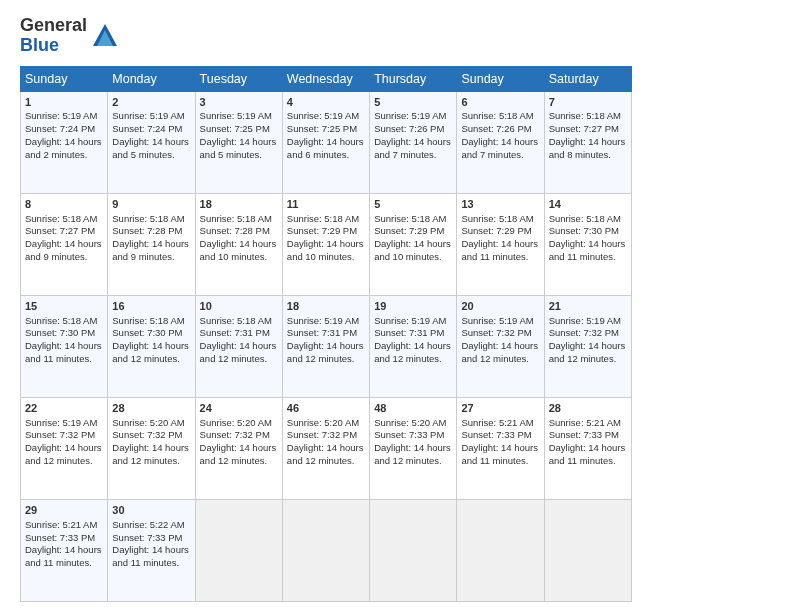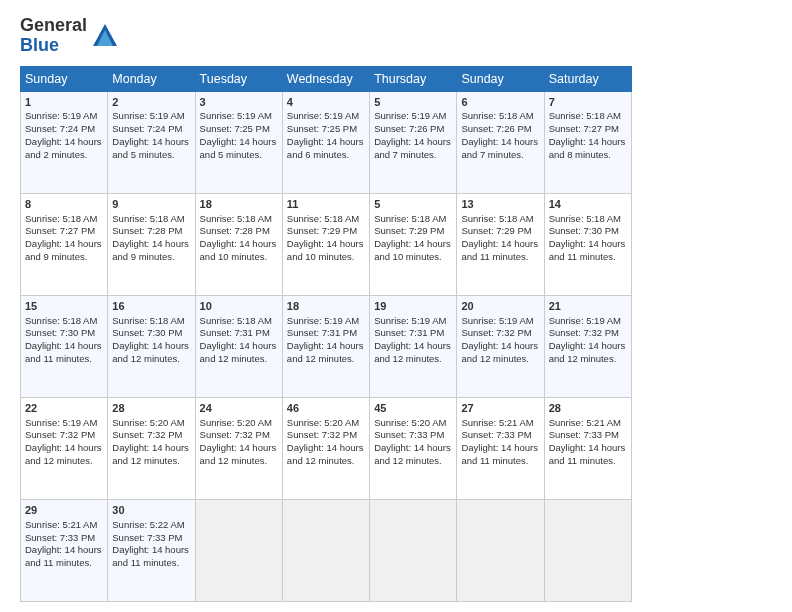--- a/index.html
+++ b/index.html
@@ -305,21 +305,21 @@
             <div>and 12 minutes.</div>
           </td>
           <td>
             <span class="day-num">46</span>
             <div>Sunrise: 5:20 AM</div>
             <div>Sunset: 7:32 PM</div>
             <div>Daylight: 14 hours</div>
             <div>and 12 minutes.</div>
           </td>
           <td>
-            <span class="day-num">45</span>
+            <span class="day-num">48</span>
             <div>Sunrise: 5:20 AM</div>
             <div>Sunset: 7:33 PM</div>
             <div>Daylight: 14 hours</div>
             <div>and 12 minutes.</div>
           </td>
           <td>
             <span class="day-num">27</span>
             <div>Sunrise: 5:21 AM</div>
             <div>Sunset: 7:33 PM</div>
             <div>Daylight: 14 hours</div>

